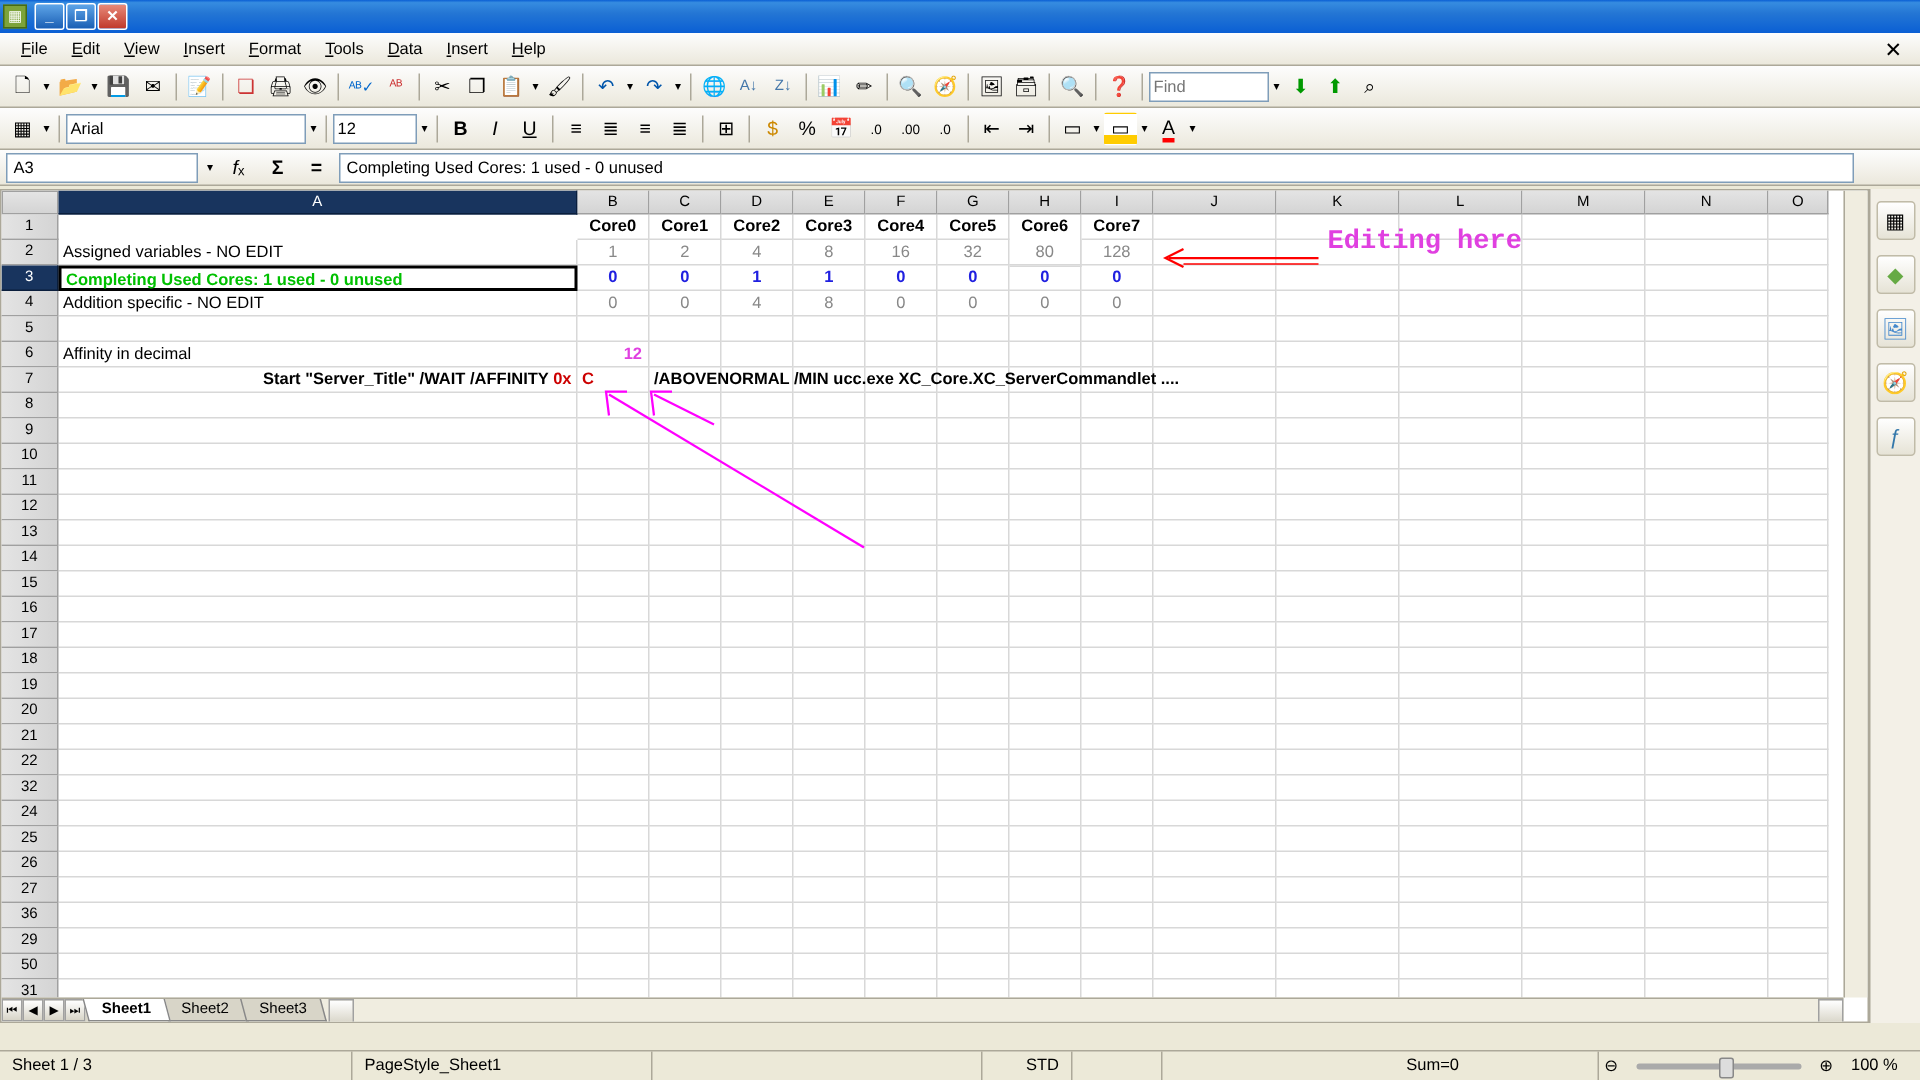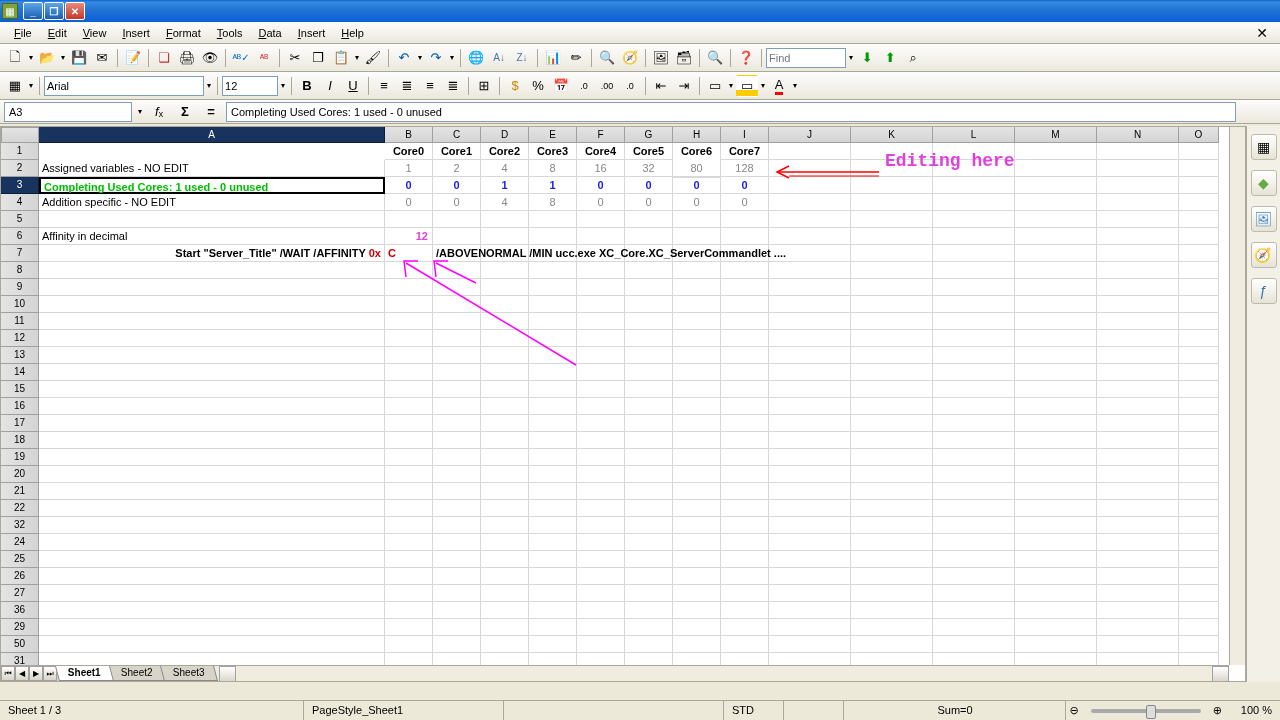--- a/index.html
+++ b/index.html
@@ -761,24 +761,24 @@
   <div class="right-panel">
     <div class="panbtn">▦</div>
     <div class="panbtn" style="color:#6a4">◆</div>
     <div class="panbtn" style="color:#48c">🖼</div>
     <div class="panbtn" style="color:#c60">🧭</div>
     <div class="panbtn" style="color:#37a">ƒ</div>
   </div>
 </div>
 
 <div class="statusbar">
-  <div class="cell-s" style="width:304px">Sheet 1 / 3</div>
+  <div class="cell-s" style="width:235px">Sheet 1 / 3</div>
   <div class="cell-s" style="width:200px">PageStyle_Sheet1</div>
   <div class="cell-s" style="width:220px"></div>
-  <div class="cell-s" style="width:60px;text-align:left">STD</div>
+  <div class="cell-s" style="width:60px;text-align:right">STD</div>
   <div class="cell-s" style="width:60px"></div>
   <div class="spacer"></div>
   <div class="cell-s" style="width:220px;text-align:center">Sum=0</div>
   <span style="padding:0 4px;cursor:pointer">⊖</span>
   <div class="zoom-slider"></div>
   <span style="padding:0 4px;cursor:pointer">⊕</span>
-  <div class="cell-s" style="border:none;width:54px;text-align:right">100 %</div>
+  <div class="cell-s" style="border:none;width:54px;">100 %</div>
 </div>
 
 </body></html>

